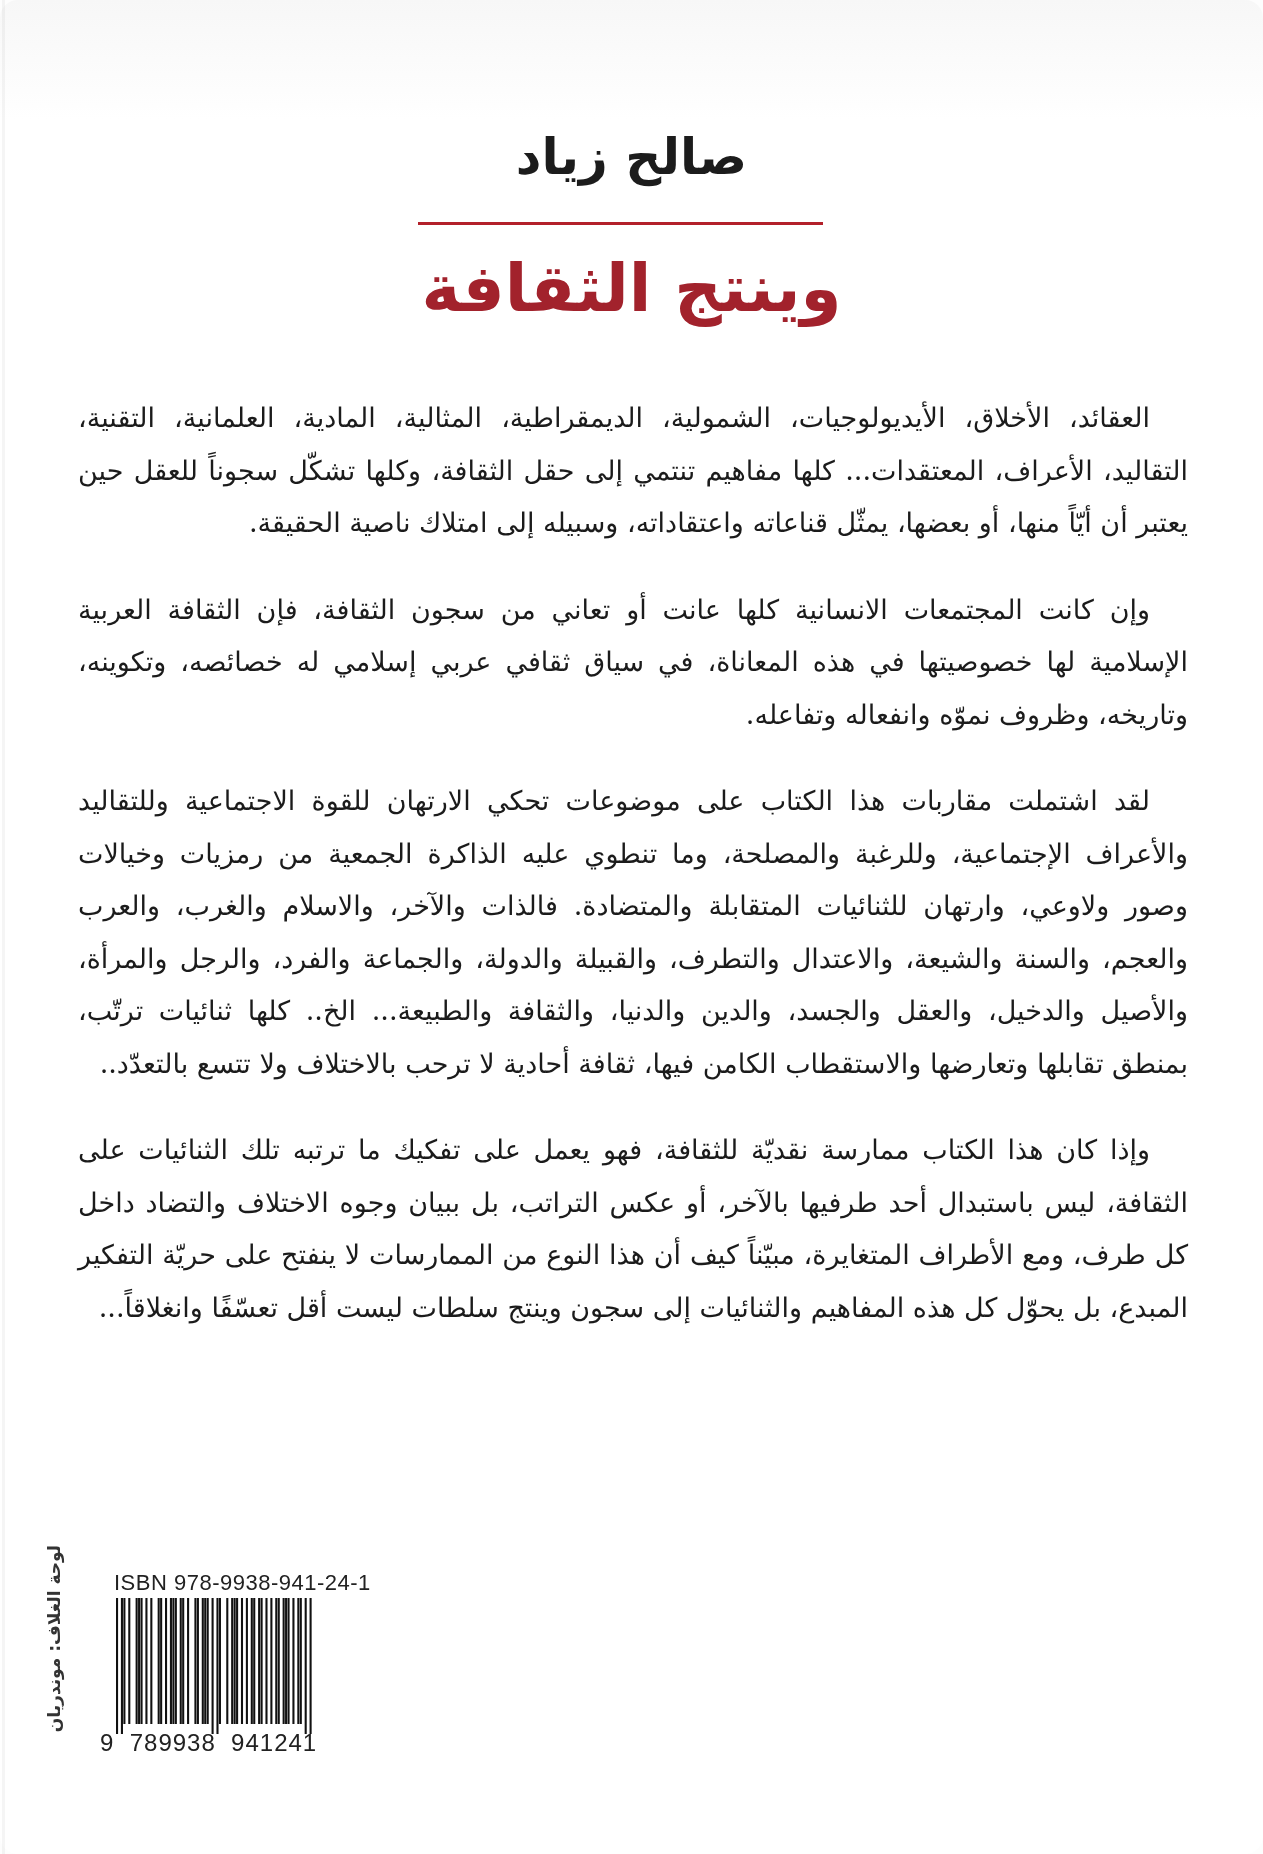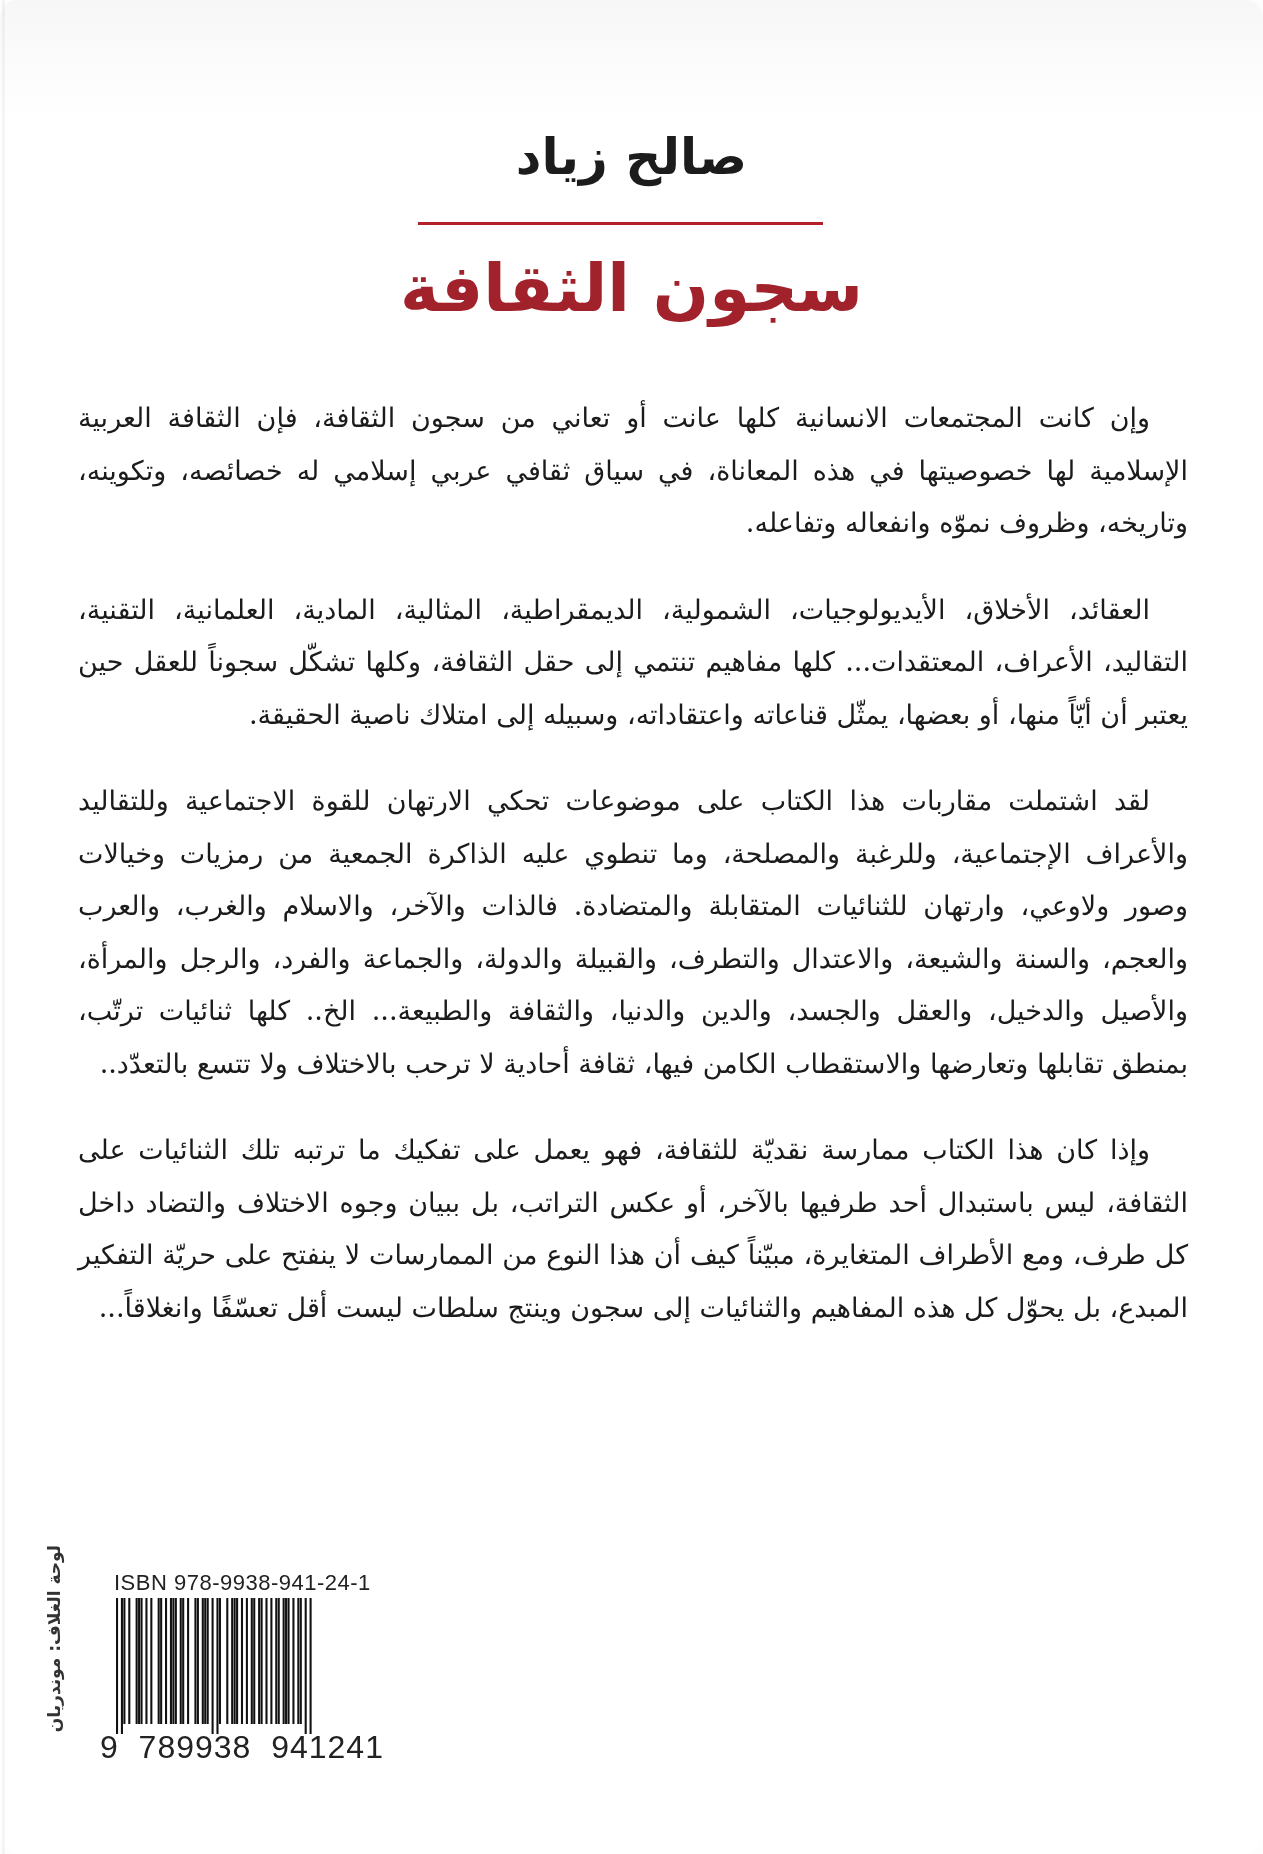--- a/index.html
+++ b/index.html
@@ -36,21 +36,21 @@
   .body-text p { margin: 0 0 34px 0; text-indent: 38px; }
   .isbn-label {
     position: absolute; top: 1570px; left: 98px;
     font-family: "Liberation Sans", sans-serif; font-size: 22px; color: #222;
     letter-spacing: 0.5px;
     margin-left: 16px;
   }
   .barcode { position: absolute; top: 1598px; left: 116px; width: 196px; height: 136px; }
   .barcode-digits {
     position: absolute; top: 1729px; left: 100px; width: 230px;
-    font-family: "Liberation Sans", sans-serif; font-size: 32px; color: #222;
+    font-family: "Liberation Sans", sans-serif; font-size: 24px; color: #222;
     letter-spacing: 1px; white-space: pre;
   }
   .cover-credit {
     position: absolute; top: 1545px; left: 44px;
     writing-mode: vertical-rl; transform: rotate(180deg);
     direction: rtl; font-size: 17px; font-weight: bold; color: #333;
     font-family: "DejaVu Sans", sans-serif;
   }
   .publisher { position: absolute; top: 1648px; left: 880px; width: 320px; height: 120px; }
   .pub-logo { position: absolute; right: 0; top: 0; width: 72px; height: 52px; }
@@ -67,25 +67,25 @@
   .scratch { position: absolute; background: rgba(0,0,0,0.04); }
 </style>
 </head>
 <body>
 
 <div class="page">
   <div class="scratch" style="left:2px;top:0;width:3px;height:1854px;"></div>
 
   <div class="author">صالح زياد</div>
   <div class="rule-top"></div>
-  <div class="title">سجون الثقافة</div>
+  <div class="title">وينتج الثقافة</div>
 
   <div class="body-text">
+    <p>العقائد، الأخلاق، الأيديولوجيات، الشمولية، الديمقراطية، المثالية، المادية، العلمانية، التقنية، التقاليد، الأعراف، المعتقدات... كلها مفاهيم تنتمي إلى حقل الثقافة، وكلها تشكّل سجوناً للعقل حين يعتبر أن أيّاً منها، أو بعضها، يمثّل قناعاته واعتقاداته، وسبيله إلى امتلاك ناصية الحقيقة.</p>
     <p>وإن كانت المجتمعات الانسانية كلها عانت أو تعاني من سجون الثقافة، فإن الثقافة العربية الإسلامية لها خصوصيتها في هذه المعاناة، في سياق ثقافي عربي إسلامي له خصائصه، وتكوينه، وتاريخه، وظروف نموّه وانفعاله وتفاعله.</p>
-    <p>العقائد، الأخلاق، الأيديولوجيات، الشمولية، الديمقراطية، المثالية، المادية، العلمانية، التقنية، التقاليد، الأعراف، المعتقدات... كلها مفاهيم تنتمي إلى حقل الثقافة، وكلها تشكّل سجوناً للعقل حين يعتبر أن أيّاً منها، أو بعضها، يمثّل قناعاته واعتقاداته، وسبيله إلى امتلاك ناصية الحقيقة.</p>
     <p>لقد اشتملت مقاربات هذا الكتاب على موضوعات تحكي الارتهان للقوة الاجتماعية وللتقاليد والأعراف الإجتماعية، وللرغبة والمصلحة، وما تنطوي عليه الذاكرة الجمعية من رمزيات وخيالات وصور ولاوعي، وارتهان للثنائيات المتقابلة والمتضادة. فالذات والآخر، والاسلام والغرب، والعرب والعجم، والسنة والشيعة، والاعتدال والتطرف، والقبيلة والدولة، والجماعة والفرد، والرجل والمرأة، والأصيل والدخيل، والعقل والجسد، والدين والدنيا، والثقافة والطبيعة... الخ.. كلها ثنائيات ترتّب، بمنطق تقابلها وتعارضها والاستقطاب الكامن فيها، ثقافة أحادية لا ترحب بالاختلاف ولا تتسع بالتعدّد..</p>
     <p>وإذا كان هذا الكتاب ممارسة نقديّة للثقافة، فهو يعمل على تفكيك ما ترتبه تلك الثنائيات على الثقافة، ليس باستبدال أحد طرفيها بالآخر، أو عكس التراتب، بل ببيان وجوه الاختلاف والتضاد داخل كل طرف، ومع الأطراف المتغايرة، مبيّناً كيف أن هذا النوع من الممارسات لا ينفتح على حريّة التفكير المبدع، بل يحوّل كل هذه المفاهيم والثنائيات إلى سجون وينتج سلطات ليست أقل تعسّفًا وانغلاقاً...</p>
   </div>
 
   <div class="cover-credit">لوحة الغلاف: موندريان</div>
 
   <div class="isbn-label">ISBN 978-9938-941-24-1</div>
   <svg class="barcode" viewBox="0 0 196 136" preserveAspectRatio="none">
     <g fill="#111" id="bars">
         <rect x="0" y="0" width="2.0825" height="136"></rect>

